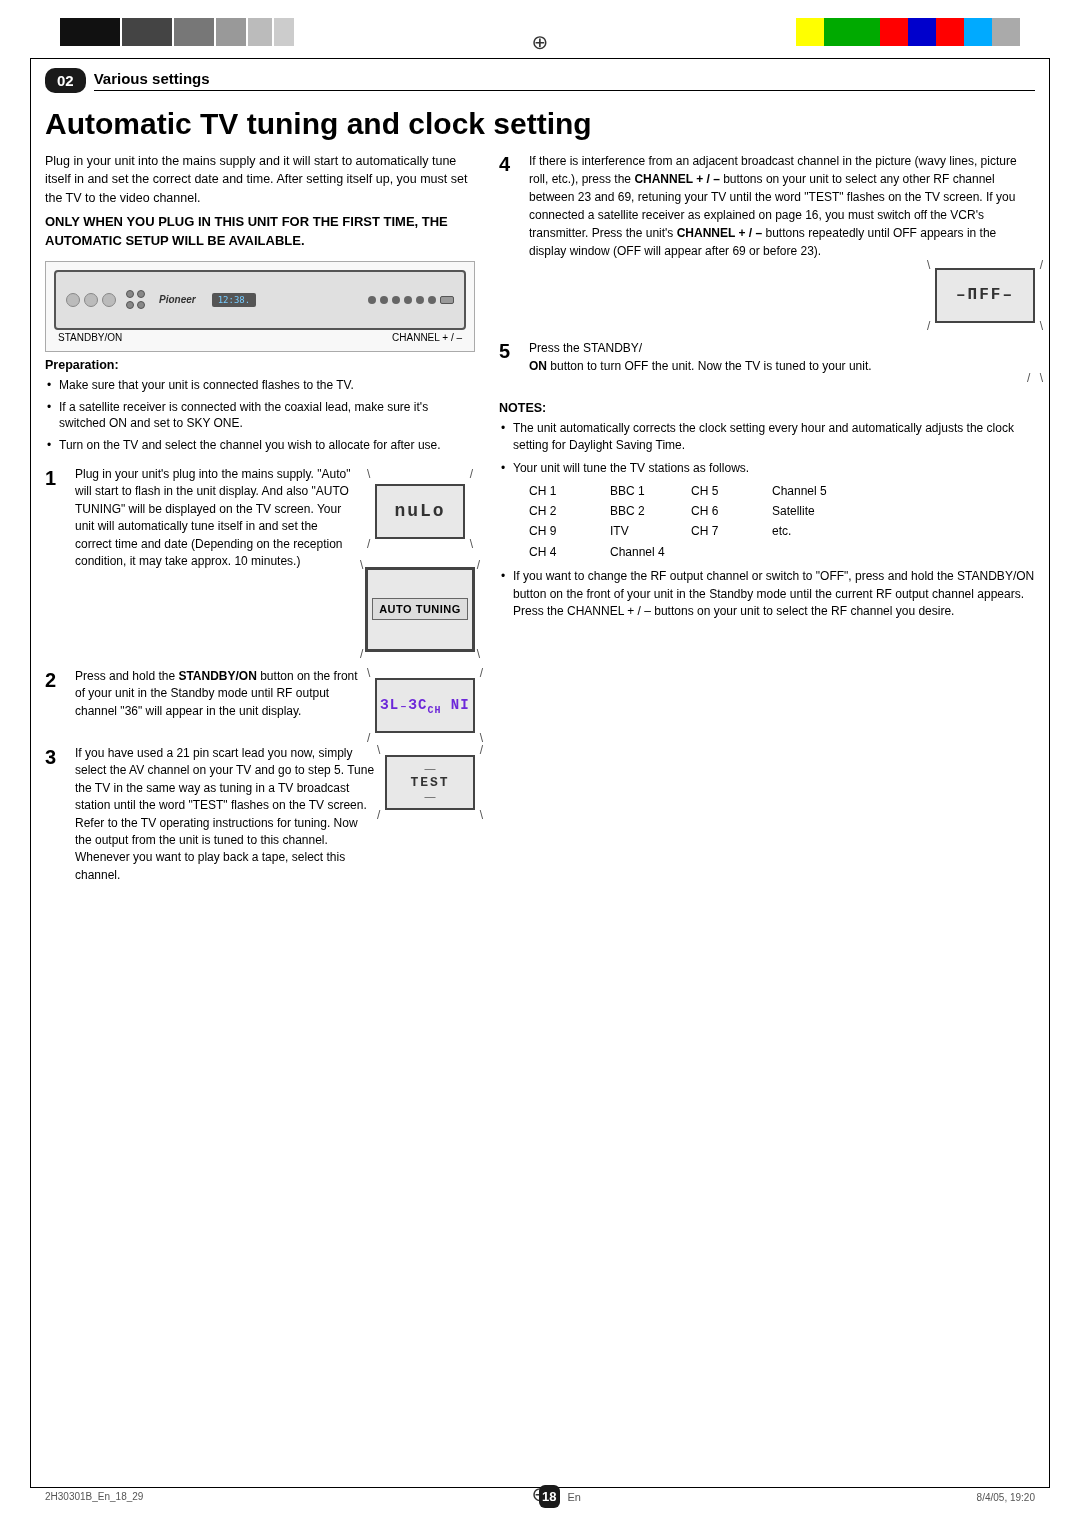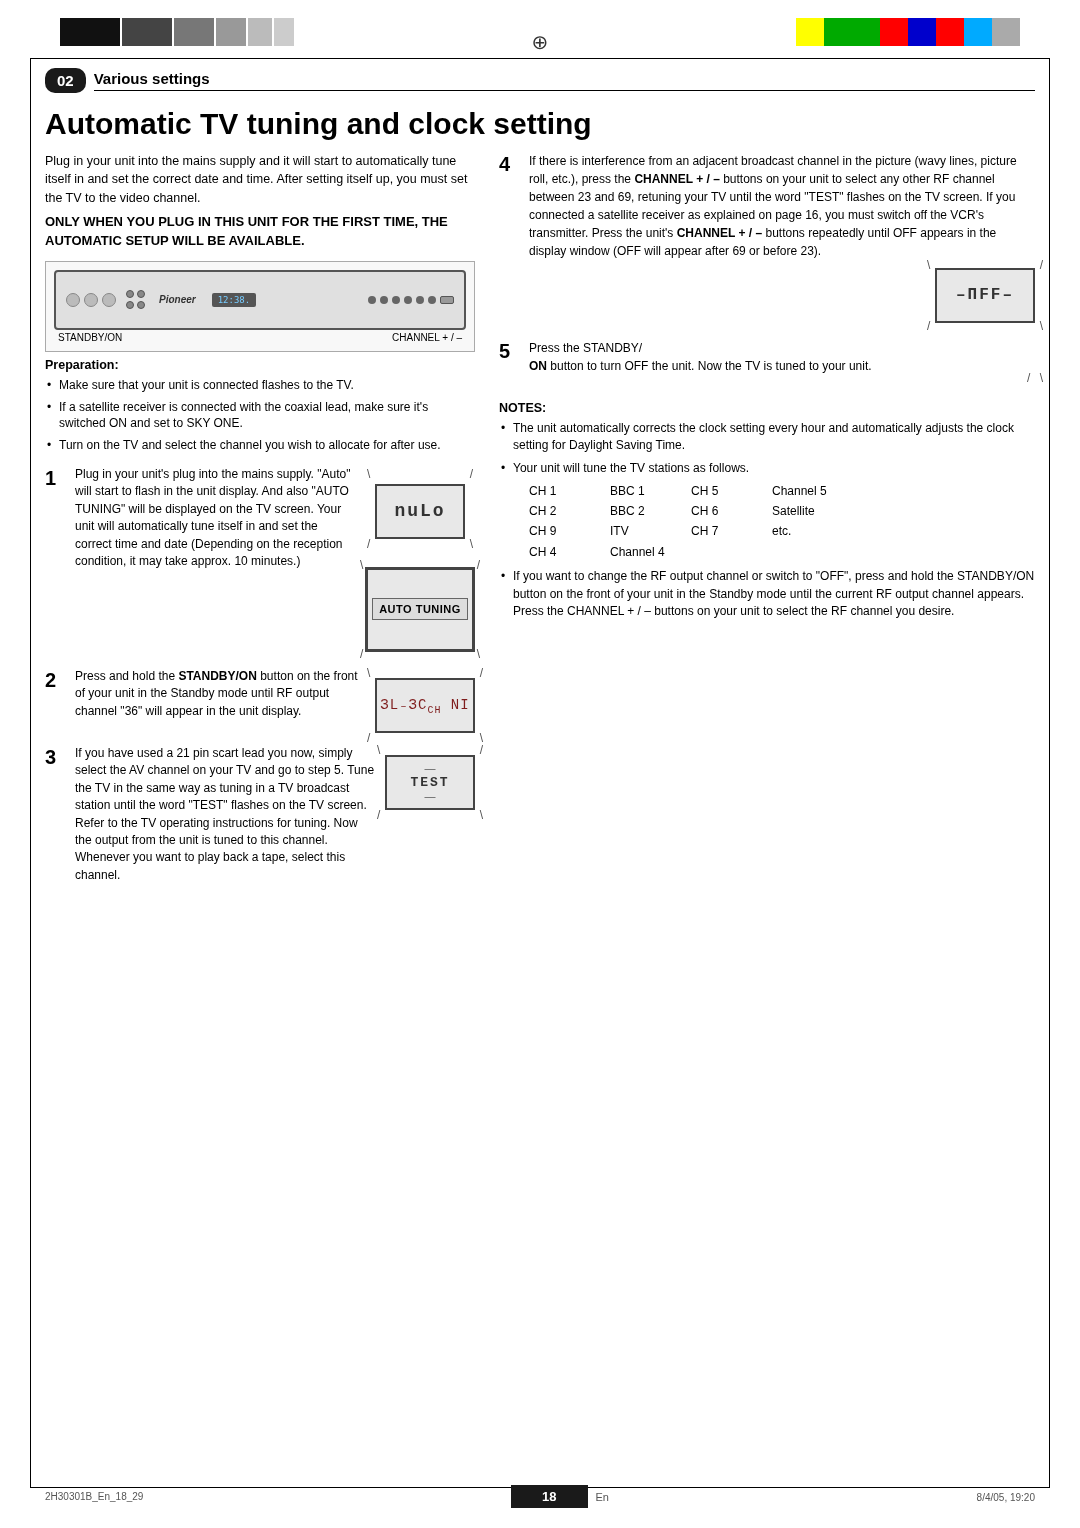--- a/index.html
+++ b/index.html
@@ -243,22 +243,22 @@
       font-size: 16px;
       font-weight: bold;
       letter-spacing: 3px;
       color: #333;
     }
 
     
     .seg2-chars {
       font-family: 'Courier New', monospace;
       font-size: 13px;
-      font-weight: normal;
-      color: #7f1d1d;
+      font-weight: bold;
+      color: #6d28d9;
     }
 
     
     .test-display {
       width: 90px;
       height: 55px;
       border: 2px solid #444;
       background: #e8e8e8;
       position: relative;
       display: flex;
@@ -336,22 +336,22 @@
       display: flex;
       justify-content: space-between;
       align-items: center;
       font-size: 11px;
     }
     .page-number-badge {
       background: #1a1a1a;
       color: #fff;
       font-size: 13px;
       font-weight: bold;
-      padding: 4px 31px;
-      border-radius: 0;
+      padding: 4px 3px;
+      border-radius: 6px;
     }
     .footer-en {
       font-size: 11px;
       color: #555;
     }
 
     .step-row {
       display: flex;
       gap: 10px;
       margin-bottom: 12px;

